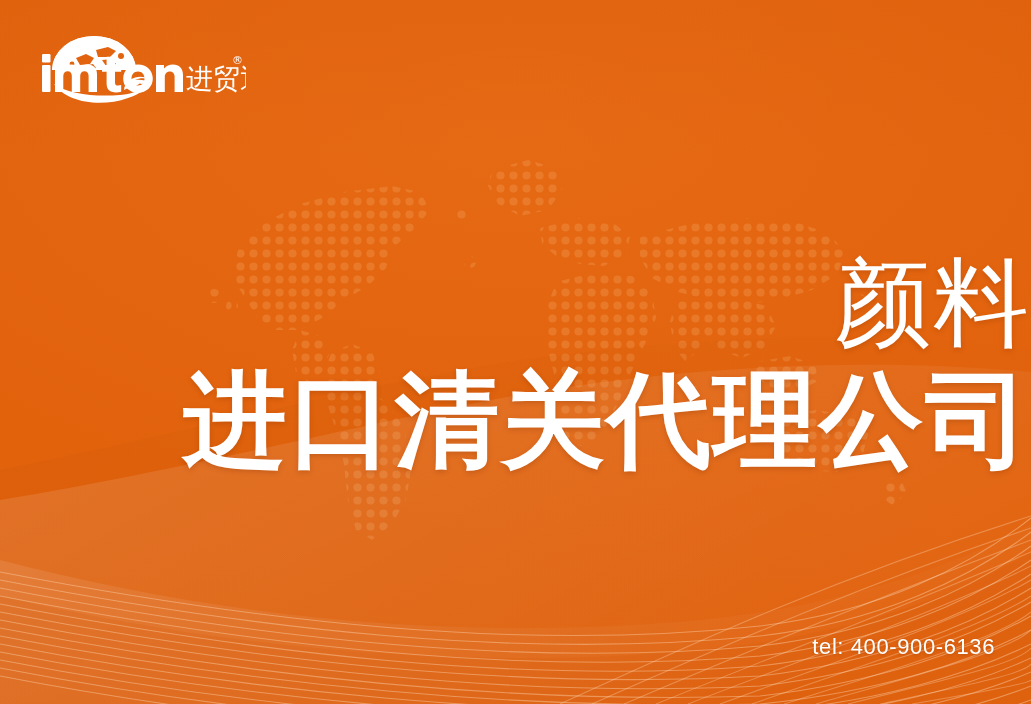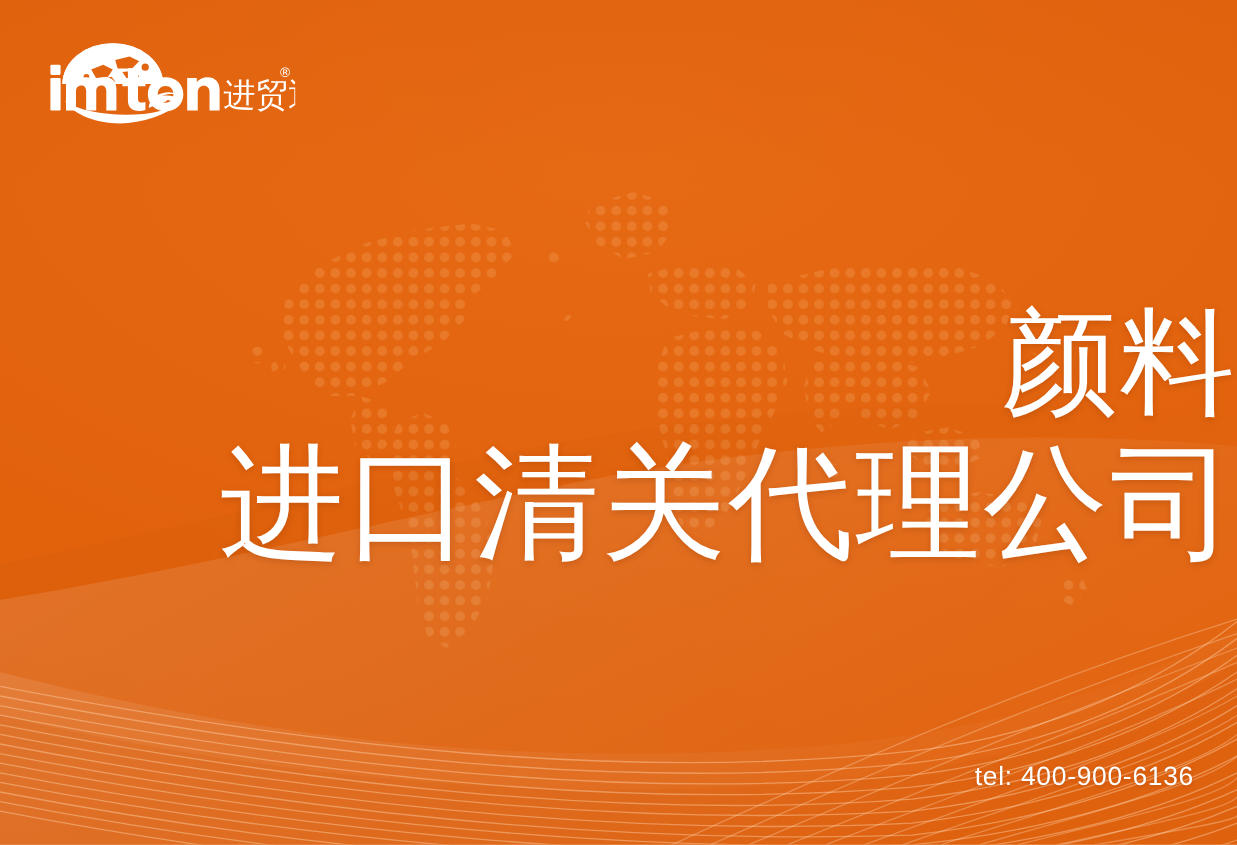--- a/index.html
+++ b/index.html
@@ -71,21 +71,21 @@
     line-height: 112px;
     letter-spacing: 2px;
     font-weight: 400;
     text-shadow: 0 2px 5px rgba(120,45,0,0.25);
   }
   .headline-line2 {
     display: block;
     font-size: 104px;
     line-height: 122px;
     letter-spacing: 2px;
-    font-weight: 400;
+    font-weight: 700;
     text-shadow: 0 2px 5px rgba(120,45,0,0.25);
   }
 
   
   .contact-phone {
     position: absolute;
     right: 36px;
     bottom: 42px;
     color: #ffffff;
     font-size: 22px;

